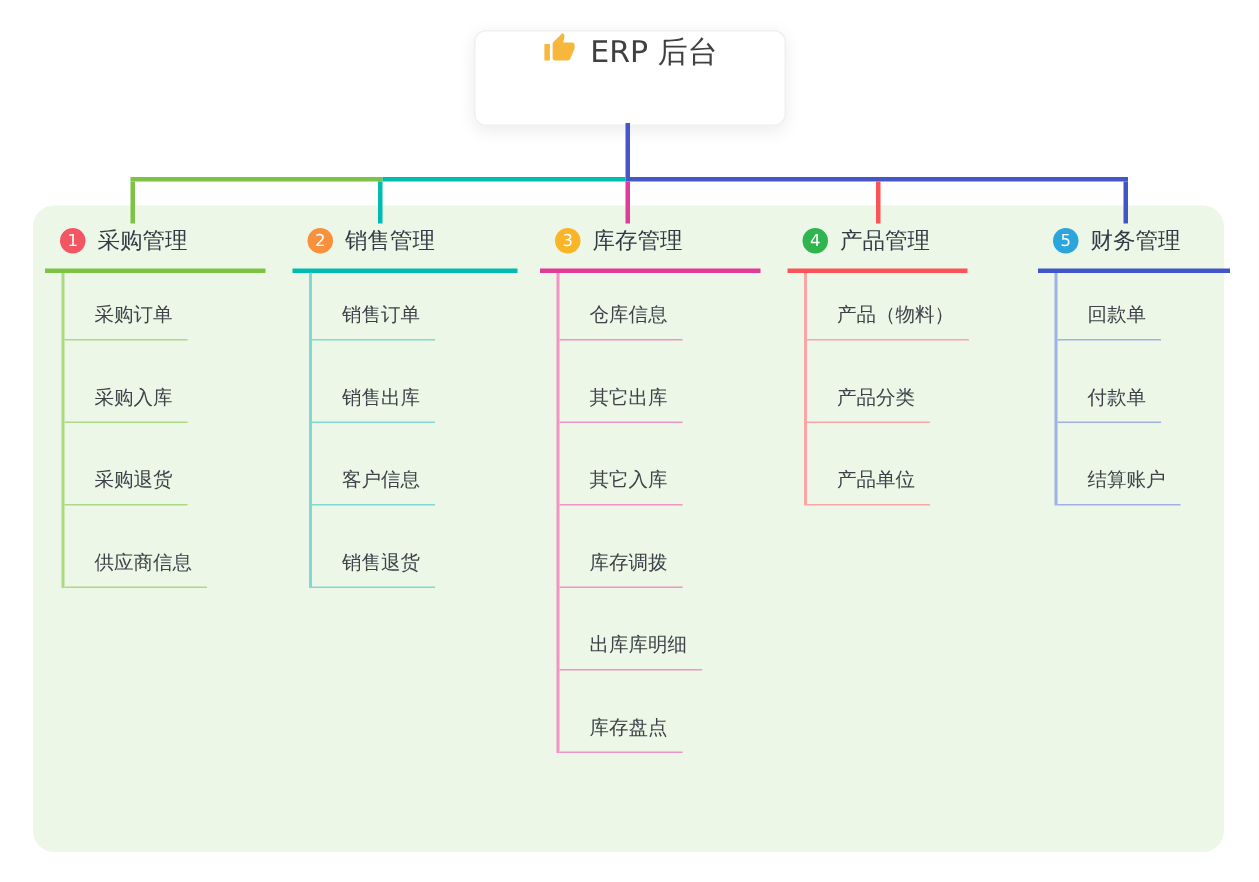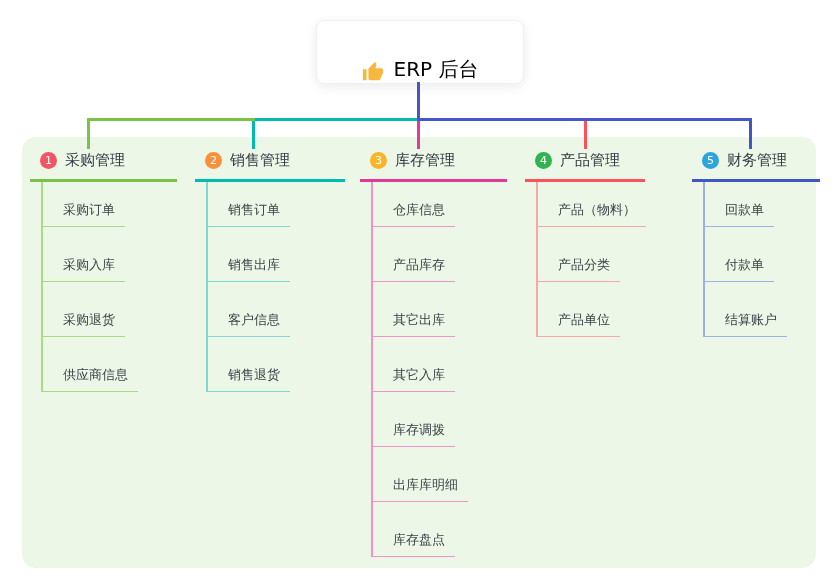--- a/index.html
+++ b/index.html
@@ -11,22 +11,22 @@
   
   .panel{
     position:absolute;left:22px;top:137px;width:794px;height:431px;
     border-radius:14px;
   }
   
   .root-node{
     position:absolute;left:316px;top:20px;width:206px;height:62px;
     background:#ffffff;border:1px solid #f0f0f0;border-radius:8px;
     box-shadow:0 3px 12px rgba(0,0,0,0.08);
-    display:flex;align-items:flex-end;justify-content:center;gap:10px;
-    font-size:20px;color:#000000;
+    display:flex;align-items:flex-start;justify-content:center;gap:10px;
+    font-size:20px;color:#404040;
   }
   .root-node .ticon{display:flex;align-items:center;}
   
   .line{position:absolute;}
   
   .branch{position:absolute;top:148px;}
   .branch-head{
     display:flex;align-items:center;gap:8px;
     padding:3px 0 9px 10px;box-sizing:border-box;
   }
@@ -123,23 +123,20 @@
     <div class="branch" style="left: 360px;">
       <div class="branch-head" style="width: 147px; border-bottom: 3px solid rgb(226, 58, 151);">
         <span class="badge" style="background: rgb(249, 180, 40);">3</span>
         <span class="branch-label">库存管理</span>
       </div>
       <div class="children" style="border-left: 2px solid rgb(241, 147, 198);">
     <div class="child">
       <span class="child-label" style="border-bottom: 1px solid rgb(241, 147, 198);">仓库信息</span>
     </div>
 
-    <div class="child">
-      <span class="child-label" style="border-bottom: 1px solid rgb(241, 147, 198);">产品库存</span>
-    </div>
 
     <div class="child">
       <span class="child-label" style="border-bottom: 1px solid rgb(241, 147, 198);">其它出库</span>
     </div>
 
     <div class="child">
       <span class="child-label" style="border-bottom: 1px solid rgb(241, 147, 198);">其它入库</span>
     </div>
 
     <div class="child">

